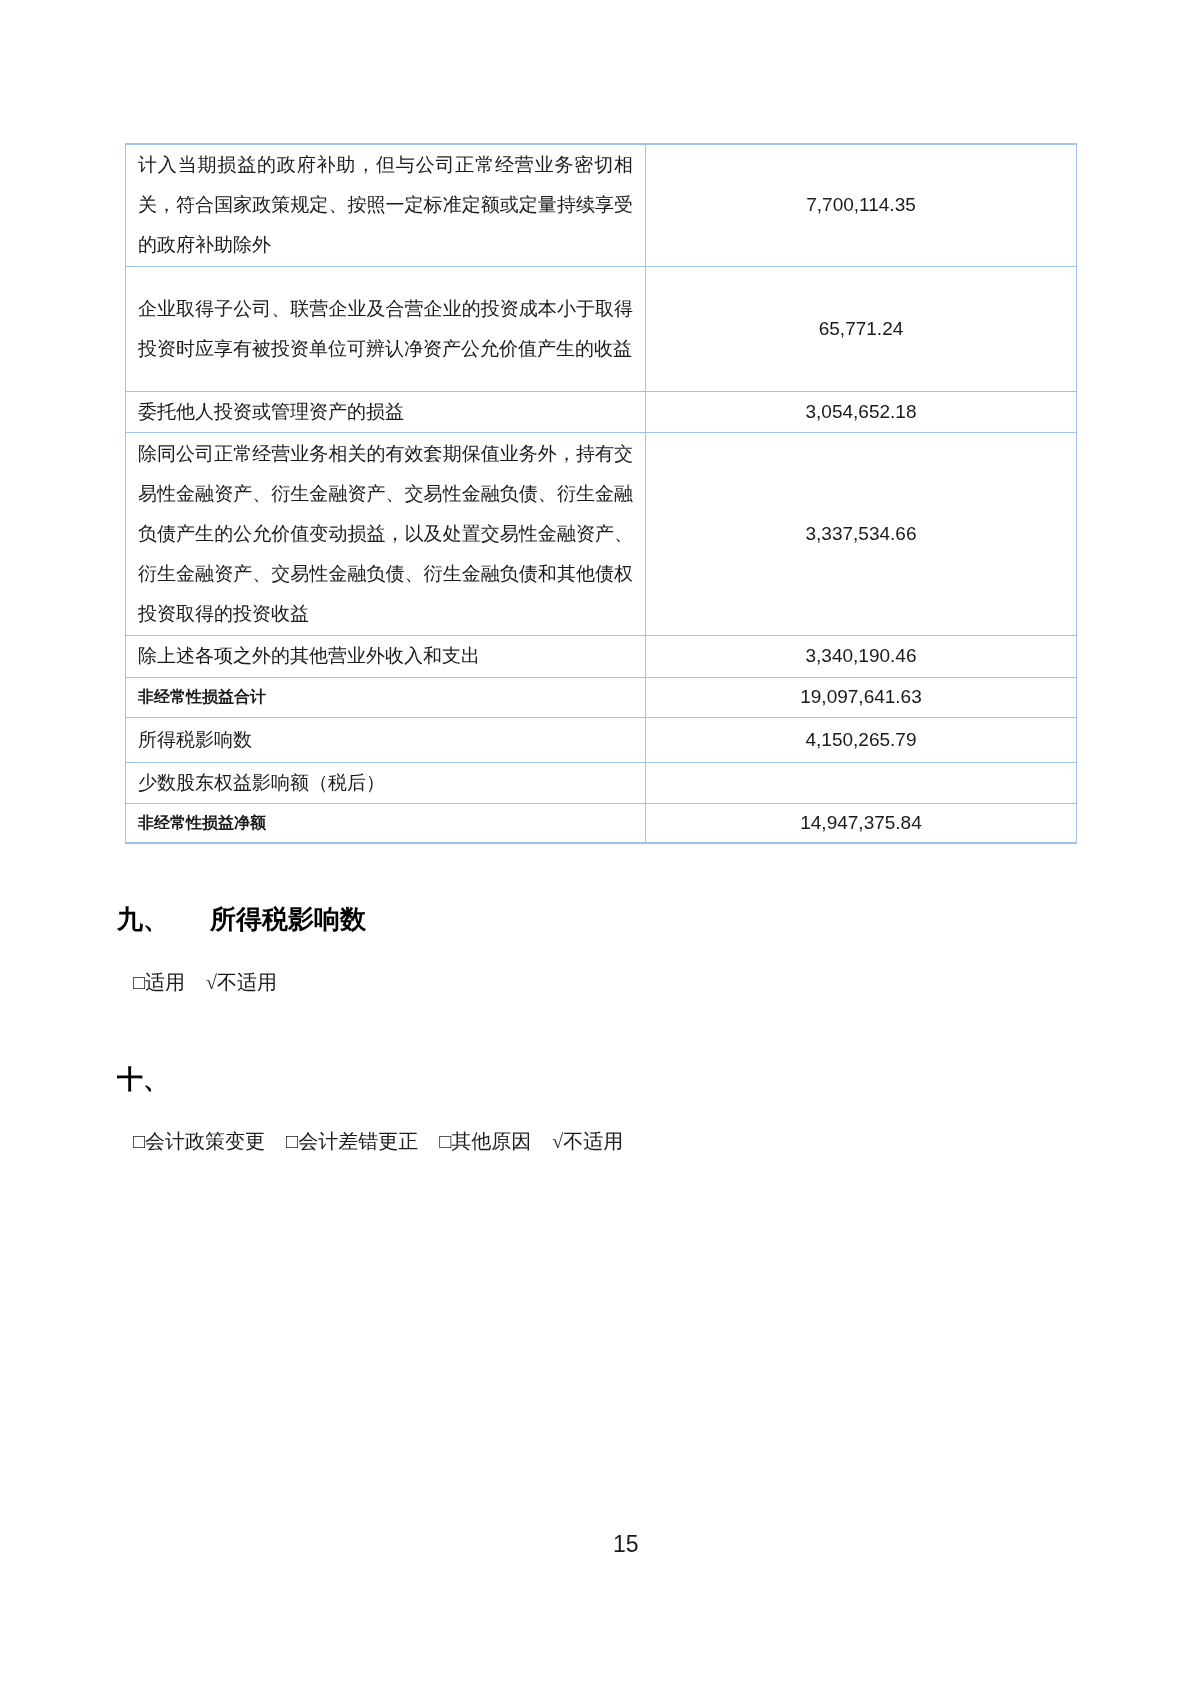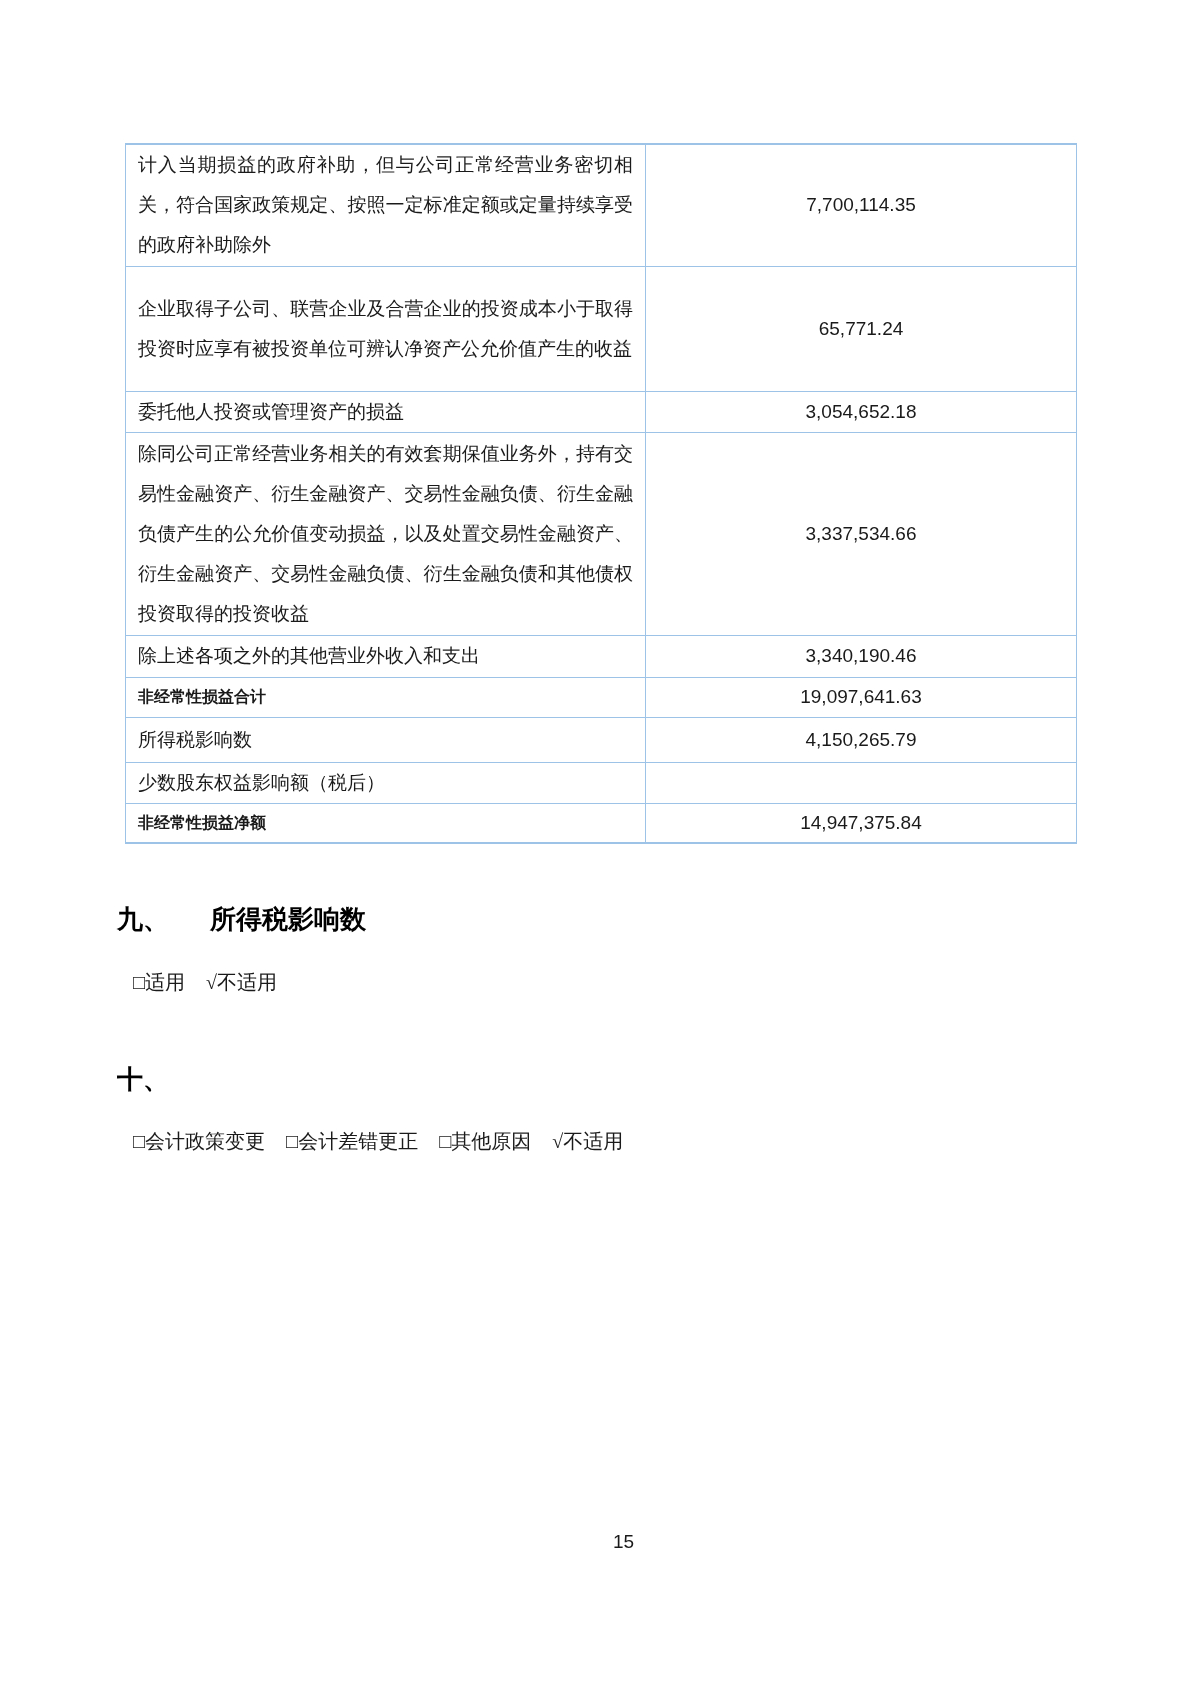--- a/index.html
+++ b/index.html
@@ -89,21 +89,21 @@
     white-space: nowrap;
   }
   .options span { margin-right: 16px; }
   .opt-9 { top: 969px; }
   .opt-10 { top: 1128px; }
 
   
   .page-num {
     position: absolute;
     left: 613px; top: 1531px;
-    font-size: 19px;
+    font-size: 23px;
     font-family: "Liberation Sans", sans-serif;
     color: var(--text);
   }
 </style>
 </head>
 <body>
 
 <div class="page">
 
   <table class="fin-table">

